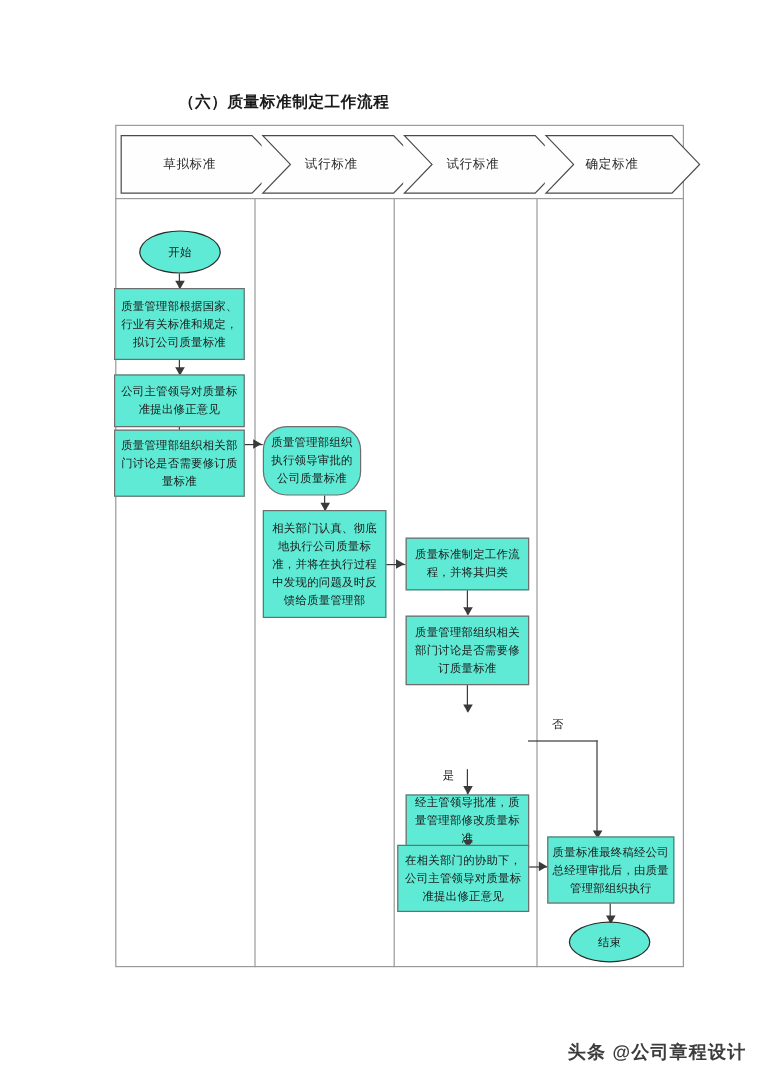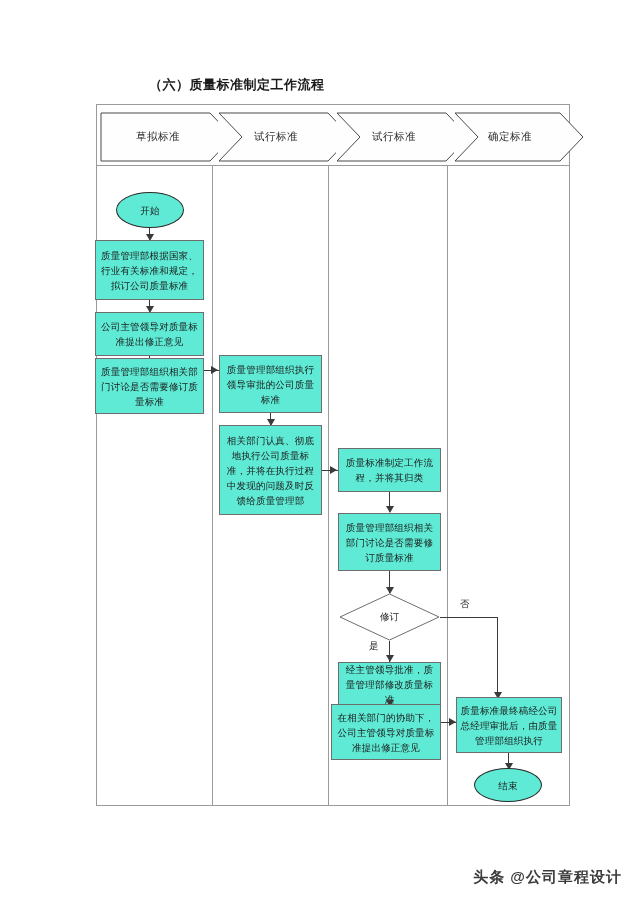--- a/index.html
+++ b/index.html
@@ -230,21 +230,21 @@
   <div class="conn v" style="left:149px; top:356px; height:12px;"></div>
   <div class="arrowhead down" style="left:146px; top:362px;"></div>
 
   <div class="node" style="left:95px; top:358px; width:109px; height:56px;">
     <span class="node-text">质量管理部组织相关部门讨论是否需要修订质量标准</span>
   </div>
 
   <div class="conn h" style="left:204px; top:370px; width:15px;"></div>
   <div class="arrowhead right" style="left:211px; top:366px;"></div>
 
-  <div class="node" style="left:219px; top:355px; width:103px; height:58px;">
+  <div class="node" style="left:219px; top:355px; width:82px; height:58px;border-radius:20px;">
     <span class="node-text">质量管理部组织执行领导审批的公司质量标准</span>
   </div>
 
   <div class="conn v" style="left:270px; top:413px; height:12px;"></div>
   <div class="arrowhead down" style="left:267px; top:419px;"></div>
 
   <div class="node" style="left:219px; top:425px; width:103px; height:90px;">
     <span class="node-text">相关部门认真、彻底地执行公司质量标准，并将在执行过程中发现的问题及时反馈给质量管理部</span>
   </div>
 
@@ -258,26 +258,20 @@
   <div class="conn v" style="left:389px; top:492px; height:20px;"></div>
   <div class="arrowhead down" style="left:386px; top:506px;"></div>
 
   <div class="node" style="left:338px; top:513px; width:103px; height:58px;">
     <span class="node-text">质量管理部组织相关部门讨论是否需要修订质量标准</span>
   </div>
 
   <div class="conn v" style="left:389px; top:571px; height:22px;"></div>
   <div class="arrowhead down" style="left:386px; top:587px;"></div>
 
-  <div class="diamond" style="left:339px; top:593px; width:101px; height:48px;">
-    <svg width="101" height="48" viewBox="0 0 101 48">
-      <path d="M50.5,1 L100,24 L50.5,47 L1,24 Z" fill="#ffffff" stroke="#6e6e6e" stroke-width="1"></path>
-    </svg>
-    <div class="dlabel">修订</div>
-  </div>
 
   <div class="conn v" style="left:389px; top:641px; height:21px;"></div>
   <div class="arrowhead down" style="left:386px; top:655px;"></div>
   <div class="branch-label" style="left:369px; top:640px;">是</div>
 
   <div class="conn h" style="left:440px; top:617px; width:58px;"></div>
   <div class="conn v" style="left:497px; top:617px; height:80px;"></div>
   <div class="arrowhead down" style="left:494px; top:692px;"></div>
   <div class="branch-label" style="left:460px; top:598px;">否</div>
 

